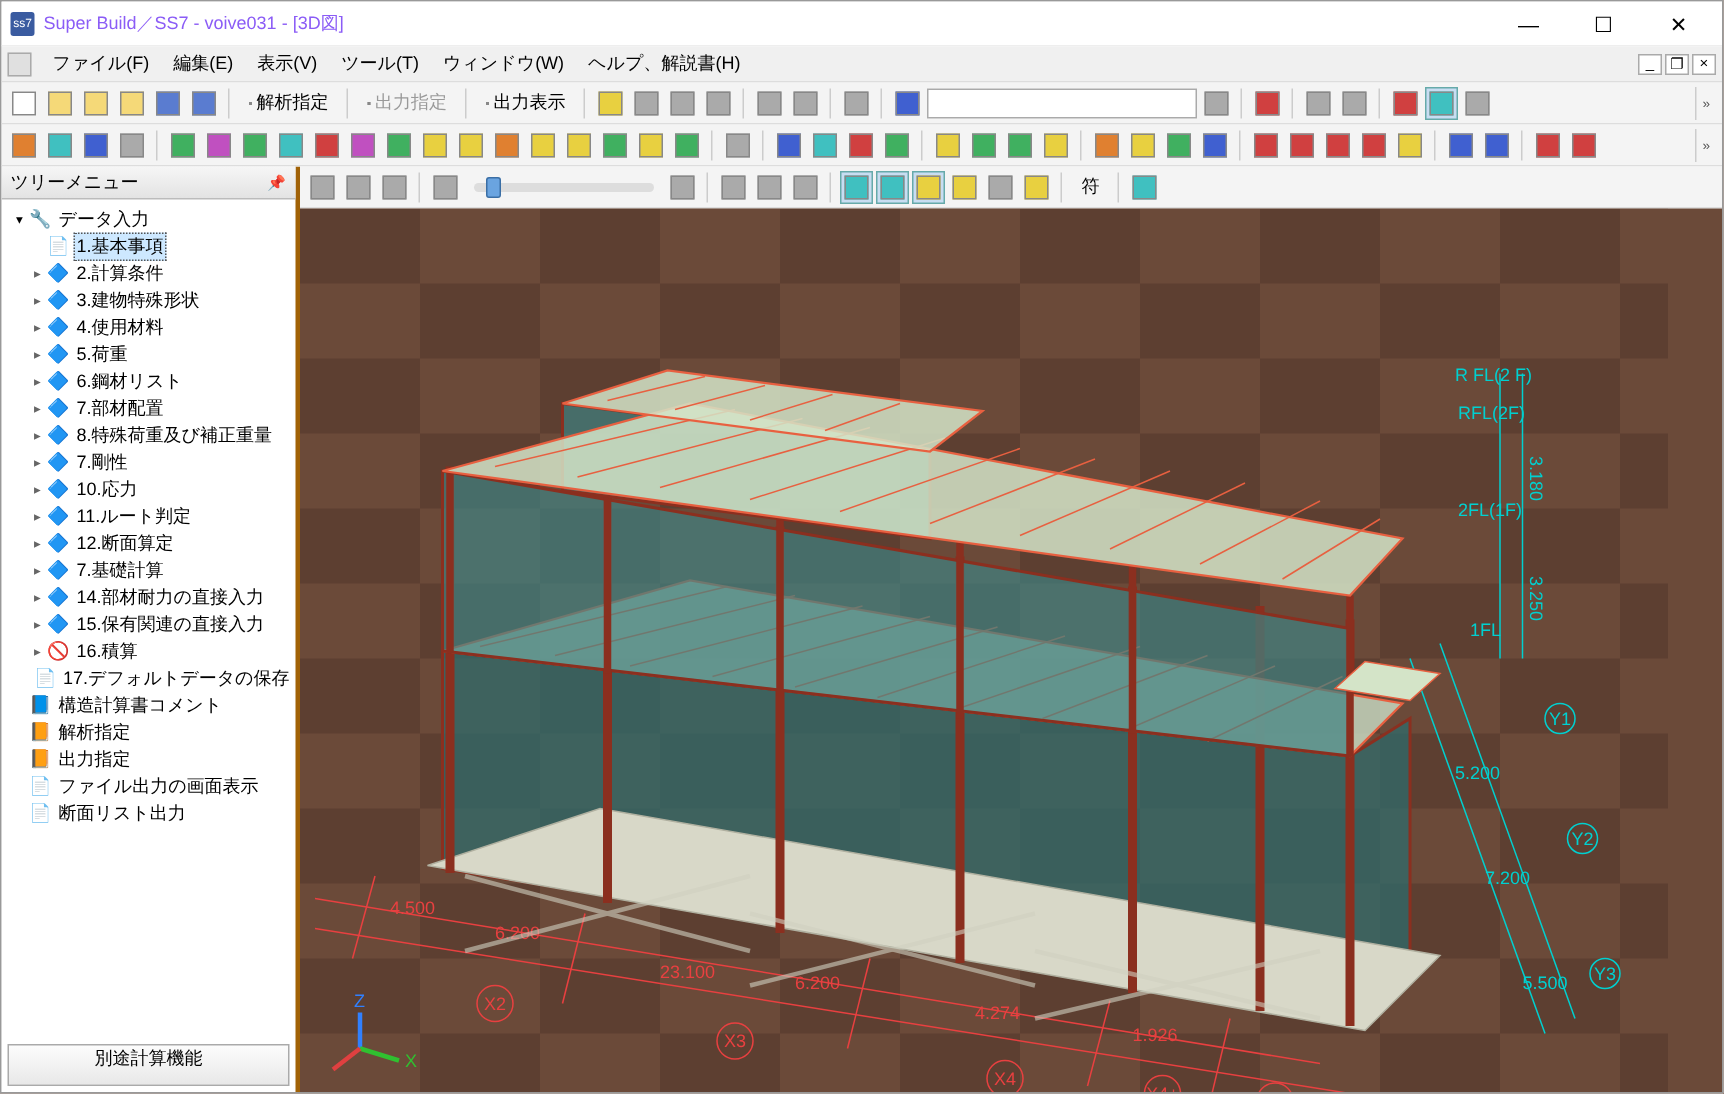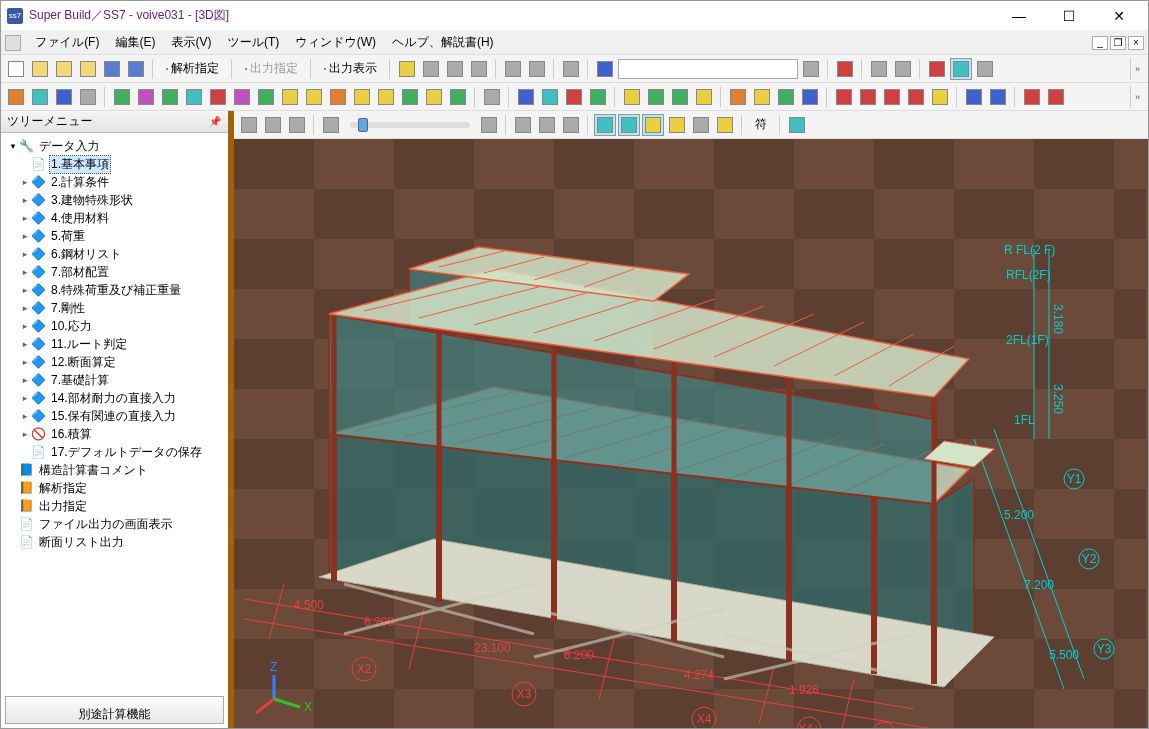--- a/index.html
+++ b/index.html
@@ -1,47 +1,47 @@
 <!DOCTYPE html>
 <html><head>
 <meta charset="utf-8">
 <style>
 * { margin:0; padding:0; box-sizing:border-box; font-family:"Meiryo UI","MS PGothic",sans-serif; font-size:12px; }
 body { background:#fff; width:1149px; height:729px; overflow:hidden; border:1px solid #999; display:flex; flex-direction:column; }
 .titlebar { height:30px; background:#fff; display:flex; align-items:center; padding:0 6px; border-bottom:1px solid #eee;justify-content:space-between; }
 .titlebar .appicon { width:16px; height:16px; background:#3a5ba0; color:#fff; font-size:8px; display:flex; align-items:center; justify-content:center; border-radius:2px; margin-right:6px; }
-.titlebar .title { flex:1; color:#701a75; }
+.titlebar .title { flex:1; color:#8b5cf6; }
 .titlebar .winbtns { display:flex; gap:4px; }
 .titlebar .winbtn { width:46px; height:28px; display:flex; align-items:center; justify-content:center; font-size:14px; }
 .menubar { height:24px; background:#f0f0f0; display:flex; align-items:center; padding:0 4px; gap:4px; border-bottom:1px solid #ddd; }
 .menubar .micon { width:16px; height:16px; background:#e0e0e0; border:1px solid #aaa; margin-right:4px; }
 .menubar .mitem { padding:2px 6px; cursor:default; }
 .menubar .mdi { display:flex; gap:2px; margin-left:auto; }
 .menubar .mdi span { width:16px; height:14px; display:flex; align-items:center; justify-content:center; font-size:10px; border:1px solid #aaa; background:#fff; }
 .toolbar { height:28px; background:#f4f4f4; display:flex; align-items:center; padding:0 4px; gap:2px; border-bottom:1px solid #ddd; flex-wrap:nowrap; overflow:hidden; }
 .tbtn { width:22px; height:22px; display:flex; align-items:center; justify-content:center; border:1px solid transparent; }
 .tbtn svg, .tbtn .ic { width:16px; height:16px; }
 .tbtn-txt { height:22px; padding:0 6px; display:flex; align-items:center; gap:3px; border:1px solid transparent; white-space:nowrap; }
 .tsep { width:2px; height:20px; border-left:1px solid #ccc; margin:0 3px; }
 .tdrop { width:180px; height:20px; background:#fff; border:1px solid #aaa; }
 .tchev { width:14px; height:22px; display:flex; align-items:center; justify-content:center; font-size:9px; color:#555; border-left:1px solid #ccc; margin-left:auto; }
 .mainarea { flex:1; display:flex; overflow:hidden; }
-.sidepanel { width:233px; background:#fff; border-right:6px solid #a16207; display:flex; flex-direction:column; }
+.sidepanel { width:199px; background:#fff; border-right:3px solid #a16207; display:flex; flex-direction:column; }
 .sidehdr { height:22px; background:linear-gradient(#f6f6f6,#e3e3e3); border-bottom:1px solid #bbb; display:flex; align-items:center; padding:0 6px; }
 .sidehdr .pin { margin-left:auto; font-size:10px; }
 .tree { flex:1; overflow:auto; padding:4px 2px; }
 .tnode { display:flex; align-items:center; height:18px; padding-left:4px; cursor:default; white-space:nowrap; }
 .tnode.sel { background:#fff; }
 .tnode.sel .lbl { border:1px dotted #555; background:#cde8ff; padding:0 1px; }
 .tarrow { width:12px; font-size:9px; color:#666; text-align:center; }
 .tarrow.exp { color:#000; }
 .ticn { width:16px; height:16px; margin-right:2px; display:inline-flex; align-items:center; justify-content:center; }
 .lbl { padding:0 2px; }
 .in1 { padding-left:16px; }
-.sidebtn { height:28px; margin:4px; border:1px solid #aaa; background:linear-gradient(#fcfcfc,#e8e8e8); display:flex; align-items:flex-end; justify-content:center; cursor:default; }
+.sidebtn { height:28px; margin:4px; border:1px solid #aaa; background:linear-gradient(#fcfcfc,#e8e8e8); display:flex; align-items:flex-start; justify-content:center; cursor:default; }
 .view { flex:1; display:flex; flex-direction:column; background:#fff; }
 .viewtb { height:28px; background:#f4f4f4; border-bottom:1px solid #ddd; display:flex; align-items:center; padding:0 4px; gap:2px; }
 .vslider { flex:0 0 120px; height:6px; background:#ddd; position:relative; margin:0 6px; border-radius:3px; }
 .vslider .thumb { position:absolute; left:8px; top:-4px; width:10px; height:14px; background:#6aa4e0; border:1px solid #3a6ea5; border-radius:2px; }
 .canvas { flex:1; background:#6b4a39; position:relative; overflow:hidden; }
 .canvas svg { position:absolute; top:0; left:0; }
 .ic { display:inline-block; border:1px solid #888; }
 .ic-new { background:#fff; } .ic-open { background:#f5d978; } .ic-save { background:#5a7cd0; }
 .ic-red { background:#d04040; } .ic-grn { background:#40b060; } .ic-blu { background:#4060d0; }
 .ic-ylw { background:#e8d040; } .ic-gry { background:#aaa; } .ic-mag { background:#c050c0; }

